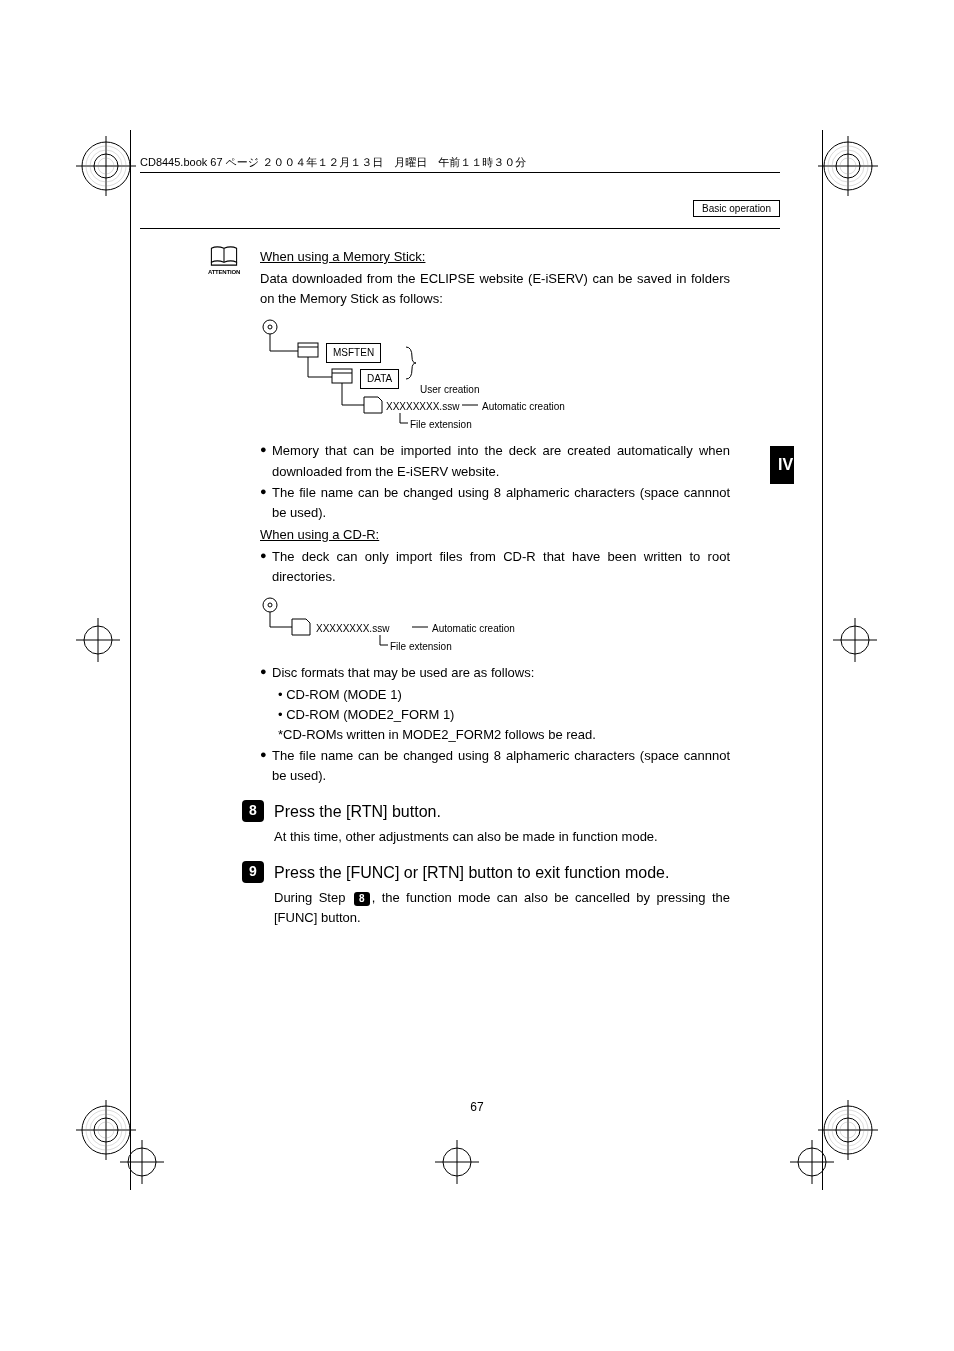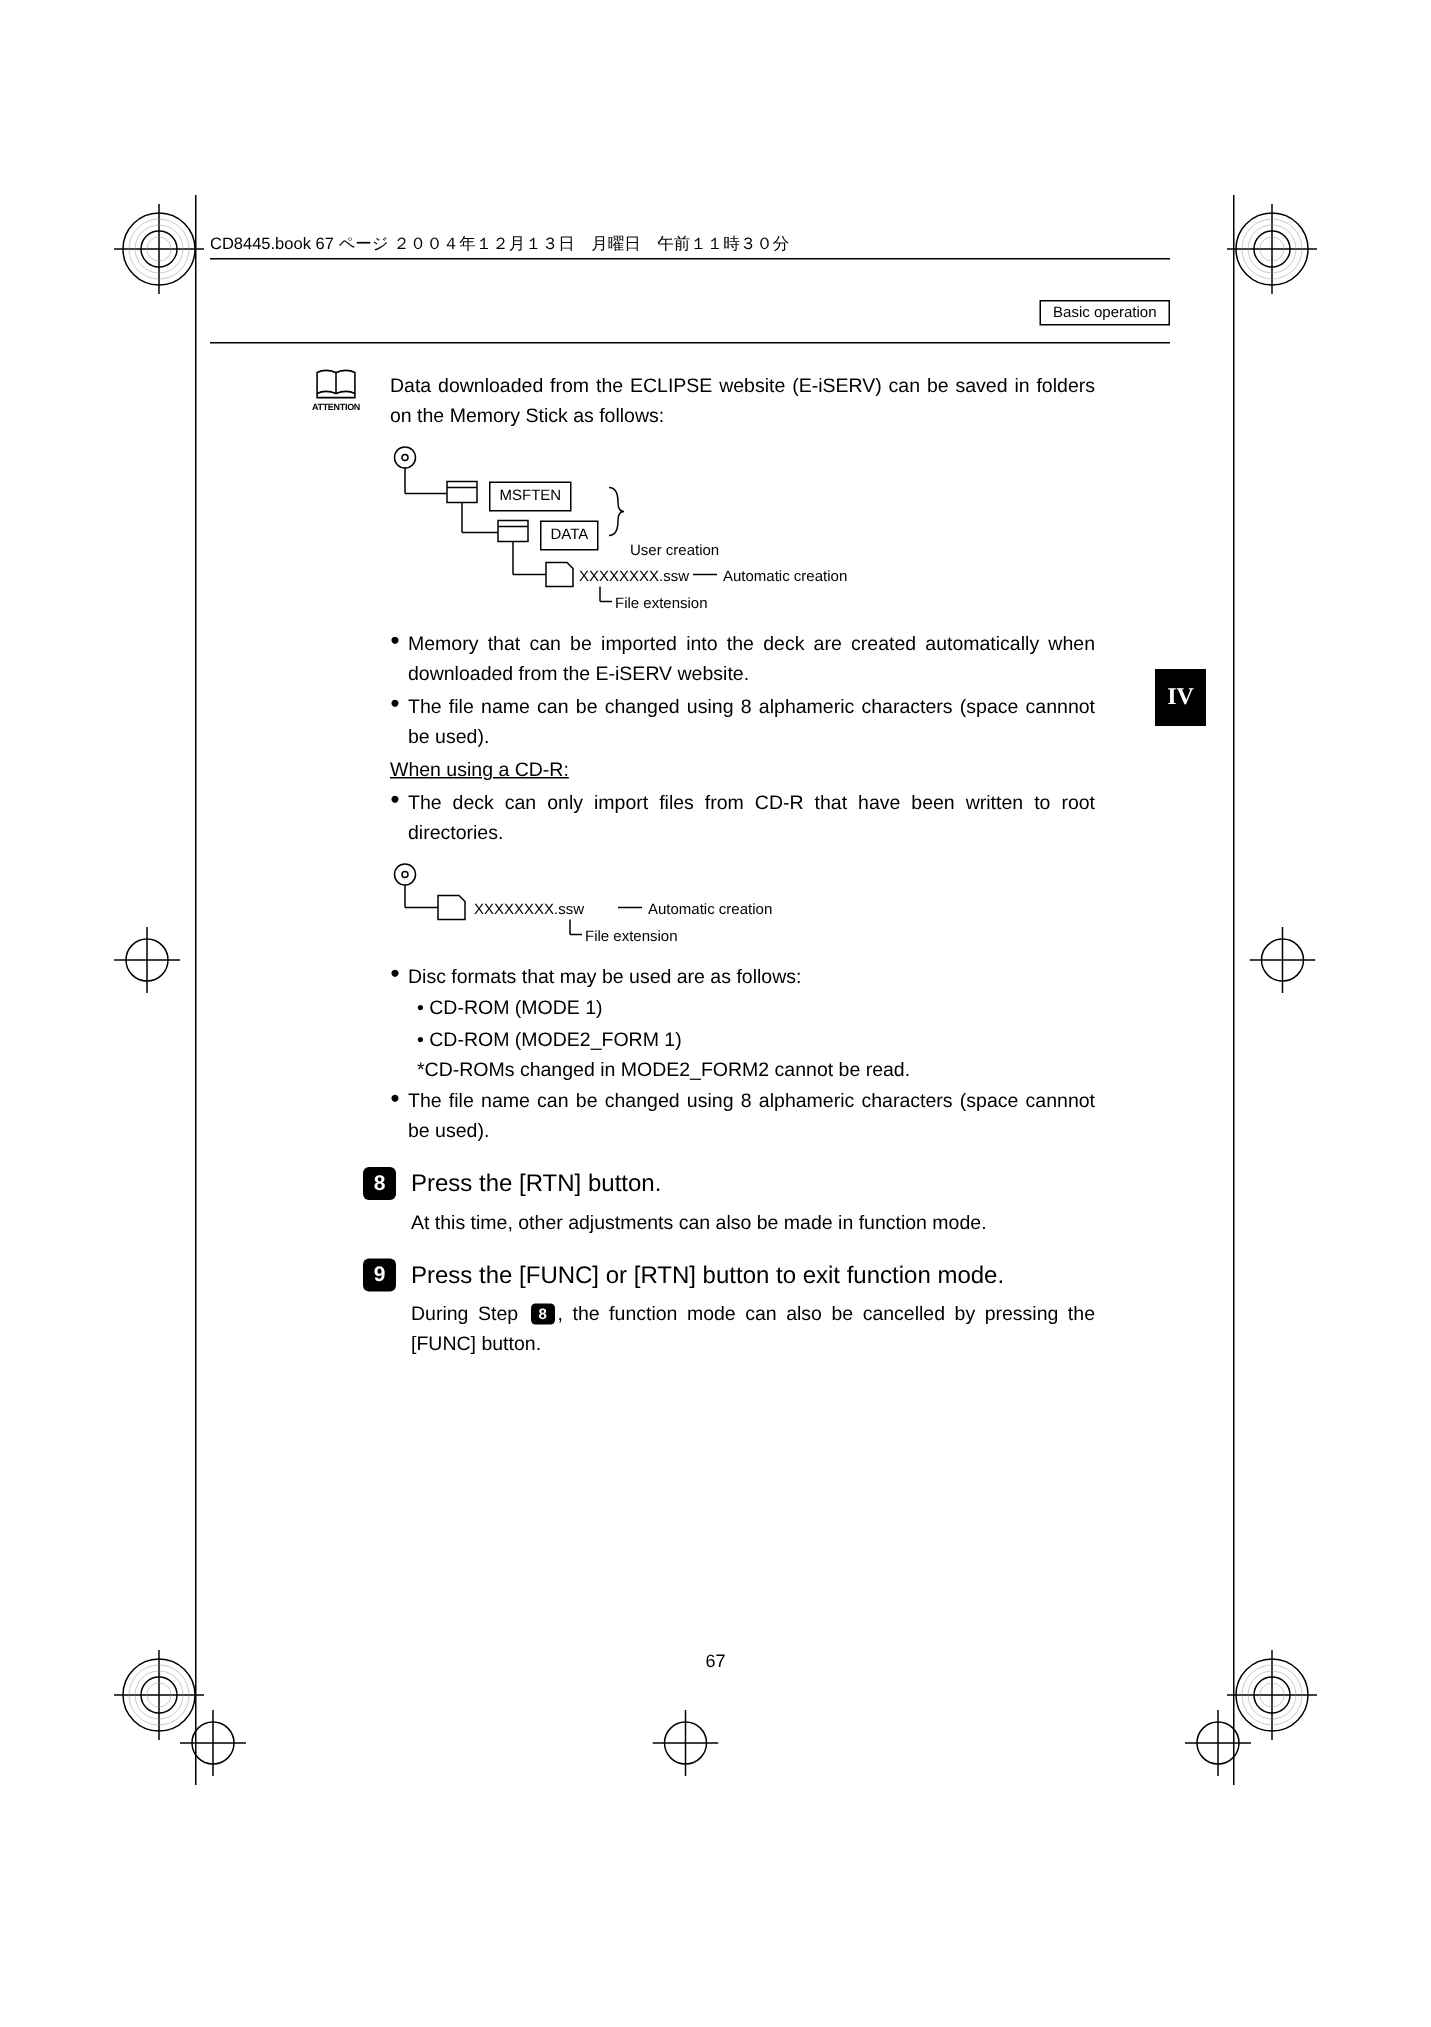--- a/index.html
+++ b/index.html
@@ -131,22 +131,21 @@
   .side-tab {
     position: absolute;
     left: 770px;
     top: 446px;
     background: #000;
     color: #fff;
     font-weight: bold;
     font-size: 16px;
     padding: 10px 8px;
     text-align:center;
-    width: 34px;
-    font-family: Liberation Serif, serif;
+    width: 24px;
   }
   .page-number {
     position:absolute;
     left: 0; right:0;
     top: 1100px;
     text-align:center;
     font-size: 12px;
   }
   
   .reg { position:absolute; }
@@ -279,20 +278,21 @@
       <svg class="book-svg" viewBox="0 0 40 30">
         <g fill="none" stroke="#000" stroke-width="1.5">
           <path d="M2 4 Q10 0 20 4 Q30 0 38 4 L38 24 Q30 20 20 24 Q10 20 2 24 Z"></path>
           <path d="M20 4 L20 24"></path>
           <path d="M2 24 L2 28 L38 28 L38 24"></path>
         </g>
       </svg>
       <span class="att-label">ATTENTION</span>
     </div>
 
+    <div class="para underline">When using a Memory Stick:</div>
     <div class="para">Data downloaded from the ECLIPSE website (E-iSERV) can be saved in folders on the Memory Stick as follows:</div>
 
     <div class="diagram" style="height:116px;">
       <svg class="diag-svg" width="310" height="116">
         <g fill="none" stroke="#000" stroke-width="1">
 
           <circle cx="10" cy="10" r="7"></circle>
             <circle cx="10" cy="10" r="2"></circle>
 
           <line x1="10" y1="17" x2="10" y2="34"></line>
@@ -358,21 +358,21 @@
       <div class="diag-label" style="left:172px; top:26px;">Automatic creation</div>
       <div class="diag-label" style="left:130px; top:44px;">File extension</div>
     </div>
 
     <div class="bullet-row">
       <div class="bullet-dot">●</div>
       <div class="bullet-text">Disc formats that may be used are as follows:</div>
     </div>
     <div class="sub-indent">• CD-ROM (MODE 1)</div>
     <div class="sub-indent">• CD-ROM (MODE2_FORM 1)</div>
-    <div class="sub-indent">*CD-ROMs changed in MODE2_FORM2 cannot be read.</div>
+    <div class="sub-indent">*CD-ROMs written in MODE2_FORM2 follows be read.</div>
 
     <div class="bullet-row">
       <div class="bullet-dot">●</div>
       <div class="bullet-text">The file name can be changed using 8 alphameric characters (space cannnot be used).</div>
     </div>
 
     <div class="step-row">
       <div class="step-badge">8</div>
       <div style="flex:1;">
         <div class="step-title">Press the [RTN] button.</div>

